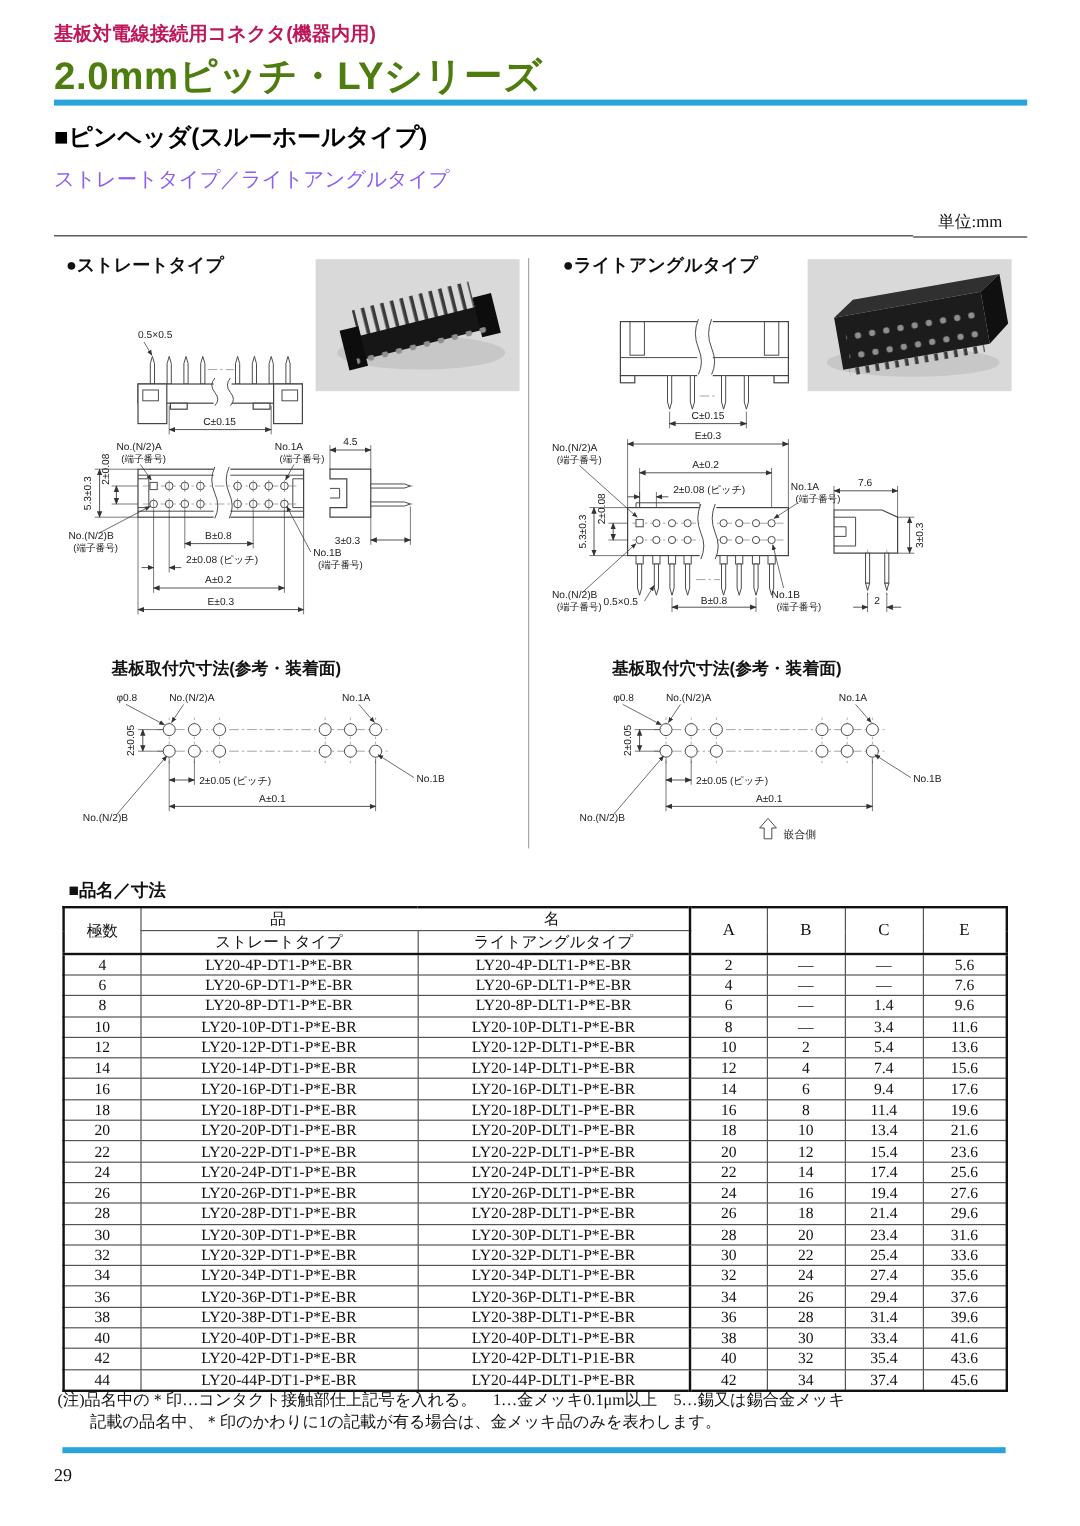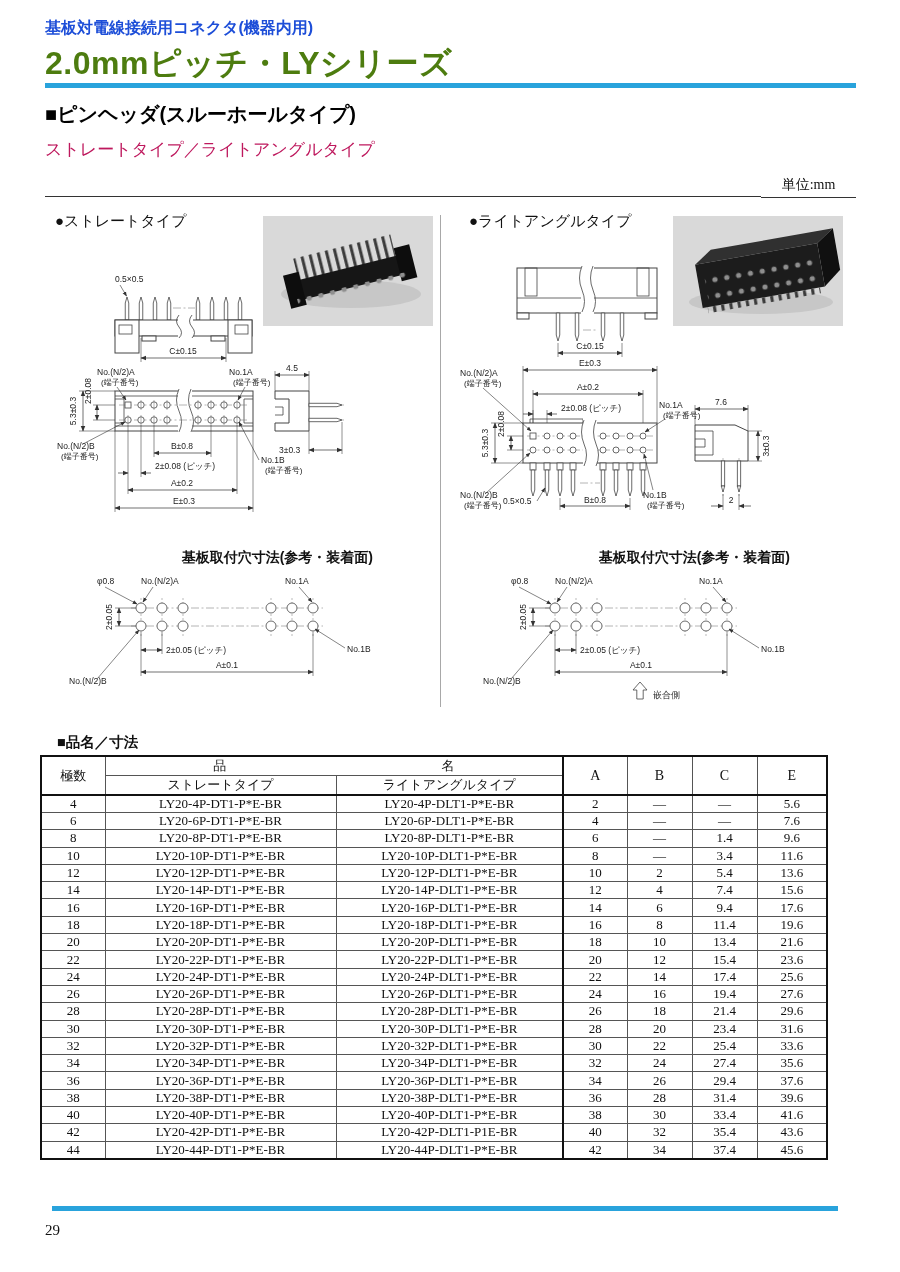--- a/index.html
+++ b/index.html
@@ -1,51 +1,51 @@
 <!DOCTYPE html>
 <html><head>
 <meta charset="utf-8">
 <style>
   html,body{margin:0;padding:0;background:#fff;}
   body{width:900px;height:1272px;position:relative;font-family:"Liberation Sans",sans-serif;color:#111;}
   .abs{position:absolute;}
   
-  .category{left:45px;top:18px;font-size:16px;font-weight:bold;color:#1d4ed8;}
+  .category{left:45px;top:18px;font-size:16px;font-weight:bold;color:#be185d;}
   .series{left:45px;top:42px;font-size:32px;font-weight:bold;color:#4d7c0f;letter-spacing:.5px;}
   .rule-blue{left:45px;top:83px;width:811px;height:5px;background:#29a3dc;}
   .heading{left:45px;top:101px;font-size:20px;font-weight:bold;color:#000;}
-  .subheading{left:45px;top:138px;font-size:17px;color:#be185d;}
+  .subheading{left:45px;top:138px;font-size:17px;color:#8b5cf6;}
   .unit-rule{left:45px;top:196px;width:716px;border-top:1.5px solid #333;}
   .unit-note{left:761px;top:176px;width:95px;font-family:"Liberation Serif",serif;font-size:14px;text-align:center;border-bottom:1.5px solid #333;padding-bottom:3px;}
   
   .panel{top:212px;height:500px;}
   .panel-left{left:45px;width:392px;}
   .panel-right{left:455px;width:402px;}
   .panel-divider{left:440px;top:215px;width:1px;height:492px;background:#a8a8a8;}
-  .panel-title{left:10px;top:0;font-size:15px;font-weight:normal;}
+  .panel-title{left:10px;top:0;font-size:15px;font-weight:bold;}
   .photo{left:218px;top:4px;width:170px;height:110px;background:#d9d9d9;overflow:hidden;}
-  .mount-title{top:337px;font-size:14px;font-weight:bold;text-align:right;width:280px;}
+  .mount-title{top:337px;font-size:14px;font-weight:bold;text-align:left;width:280px;}
   .mt-left{left:48px;} .mt-right{left:55px;}
   
   svg text{font-family:"Liberation Sans",sans-serif;}
   .dim{stroke:#333;stroke-width:.7;fill:none;}
   .ext{stroke:#333;stroke-width:.55;fill:none;}
   .ldr{stroke:#333;stroke-width:.6;fill:none;}
   .bd{stroke:#444;stroke-width:1;fill:#fff;}
   .bd2{stroke:#444;stroke-width:.8;fill:none;}
   .pin{stroke:#444;stroke-width:.8;fill:#fff;}
   .tick{stroke:#666;stroke-width:.5;}
   .cl{stroke:#777;stroke-width:.55;fill:none;stroke-dasharray:8 2.5 2 2.5;}
   .cls{stroke:#777;stroke-width:.5;fill:none;stroke-dasharray:2 2;}
   .wh{fill:#fff;stroke:none;}
   text.lbl{font-size:8.5px;fill:#222;}
   text.lbl2{font-size:8px;fill:#222;}
   
   .table-title{left:45px;top:733px;font-size:14.5px;font-weight:bold;margin-left:12px;}
-  table.spec{left:40px;top:755px;border-collapse:collapse;table-layout:fixed;width:786px;font-family:"Liberation Serif",serif;}
+  table.spec{left:52px;top:755px;border-collapse:collapse;table-layout:fixed;width:786px;font-family:"Liberation Serif",serif;}
   table.spec{border:2px solid #111;}
   table.spec th,table.spec td{border:1px solid #555;padding:0;text-align:center;vertical-align:middle;font-weight:normal;}
   table.spec thead{border-bottom:2.5px solid #111;}
   table.spec thead tr{height:17px;}
   table.spec tbody tr{height:17.3px;}
   table.spec th{font-size:13px;}
   table.spec .abce{font-size:14px;}
   table.spec tbody td{font-size:13px;}
   .thick-l{border-left:2px solid #111 !important;}
   .name-split{display:flex;}
@@ -732,15 +732,17 @@
         <td>LY20-44P-DLT1-P*E-BR</td>
         <td class="thick-l">42</td>
         <td>34</td>
         <td>37.4</td>
         <td>45.6</td>
       </tr>
     </tbody>
 </table>
 
 <div class="abs notes">
+  <div>(注)品名中の＊印…コンタクト接触部仕上記号を入れる。　1…金メッキ0.1μm以上　5…錫又は錫合金メッキ</div>
+  <div class="note2">記載の品名中、＊印のかわりに1の記載が有る場合は、金メッキ品のみを表わします。</div>
 </div>
 <div class="abs rule-bottom"></div>
 <div class="abs page-num">29</div>
 
 </body></html>

